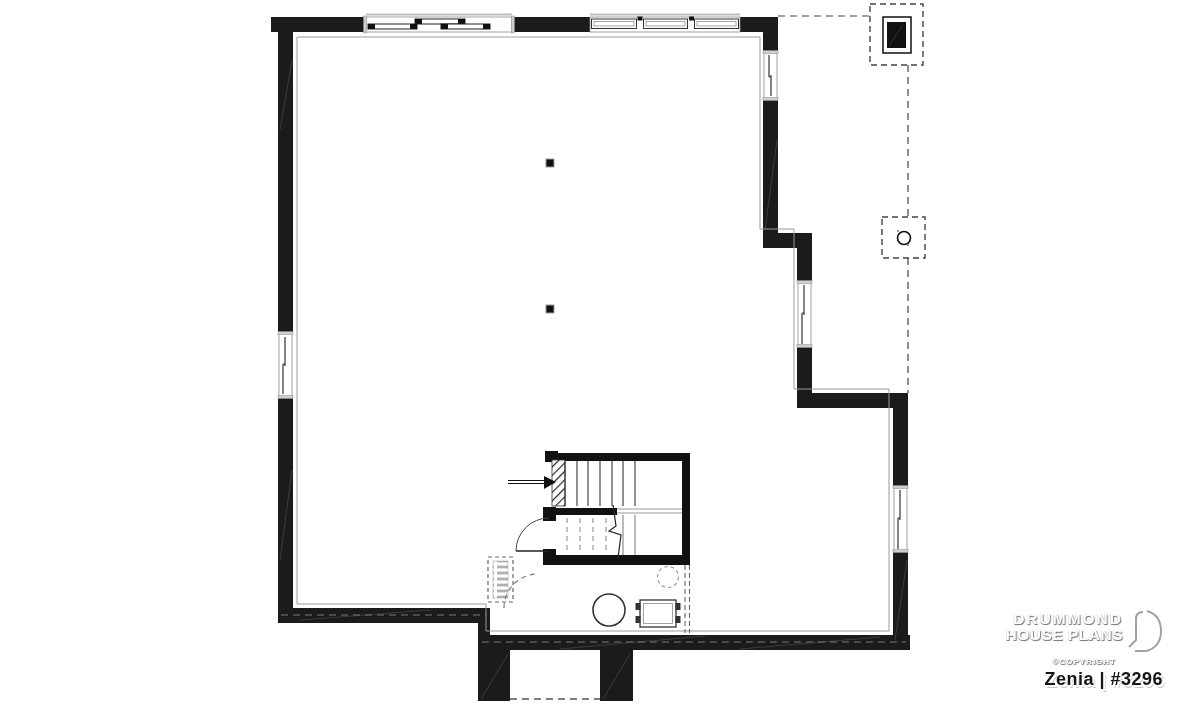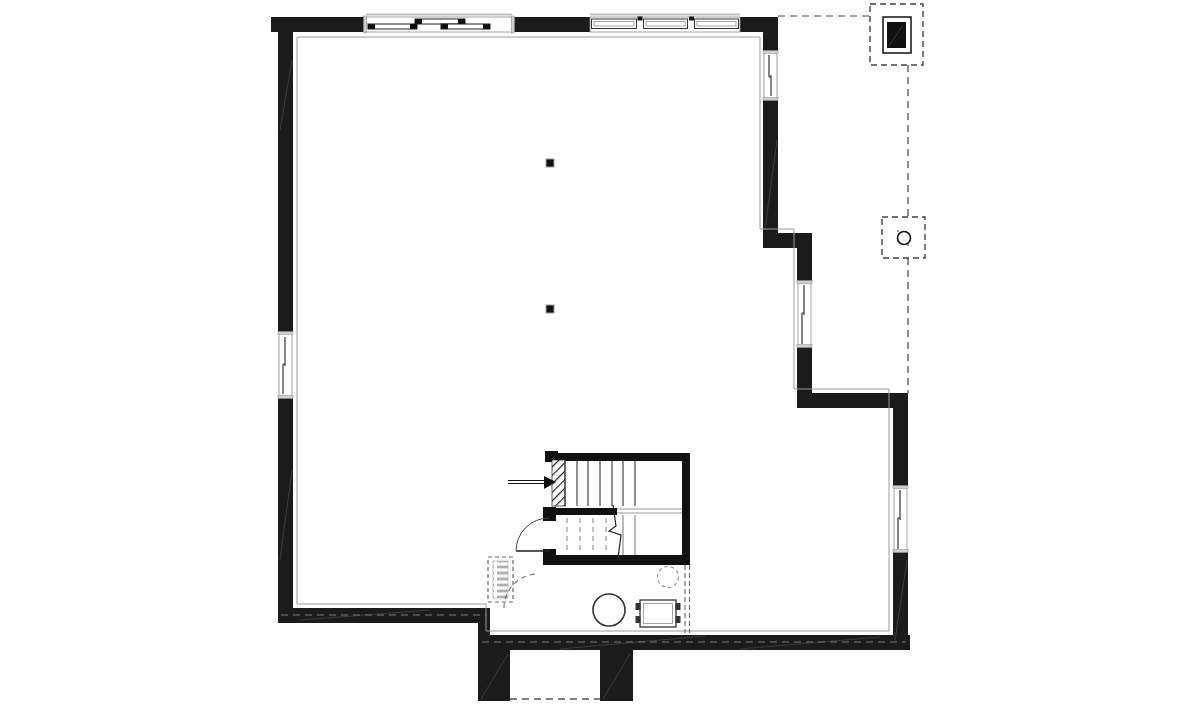--- a/index.html
+++ b/index.html
@@ -223,14 +223,28 @@
   <g>
     <rect x="640" y="600" width="36" height="27" fill="#ffffff" stroke="#333333" stroke-width="1.3"></rect>
     <rect x="643.5" y="603.5" width="29" height="20" fill="none" stroke="#999999" stroke-width="0.9"></rect>
     <rect x="635.5" y="603" width="5" height="7" fill="#333333"></rect>
     <rect x="635.5" y="616" width="5" height="7" fill="#333333"></rect>
     <rect x="675.5" y="603" width="5" height="7" fill="#333333"></rect>
     <rect x="675.5" y="616" width="5" height="7" fill="#333333"></rect>
   </g>
 </svg>
 
-
+<div class="brand">
+  <div class="brand-top">
+    <div class="brand-text">
+      <div class="brand-l1 emboss">DRUMMOND</div>
+      <div class="brand-l2 emboss">HOUSE PLANS</div>
+    </div>
+    <svg class="brand-glyph" width="38" height="46" viewBox="0 0 38 46">
+      <path d="M4,37 L11,30 V9 Q11,2 18,2" fill="none" stroke="#a3a3a3" stroke-width="2"></path>
+      <path d="M22,1 Q36,5 36,21 Q36,37 21,41 L10,41" fill="none" stroke="#a3a3a3" stroke-width="2"></path>
+    </svg>
+  </div>
+  <div class="brand-copy emboss">©COPYRIGHT</div>
+  <div class="brand-title">Zenia | #3296</div>
 </div>
 
+</div>
+
 </body></html>

